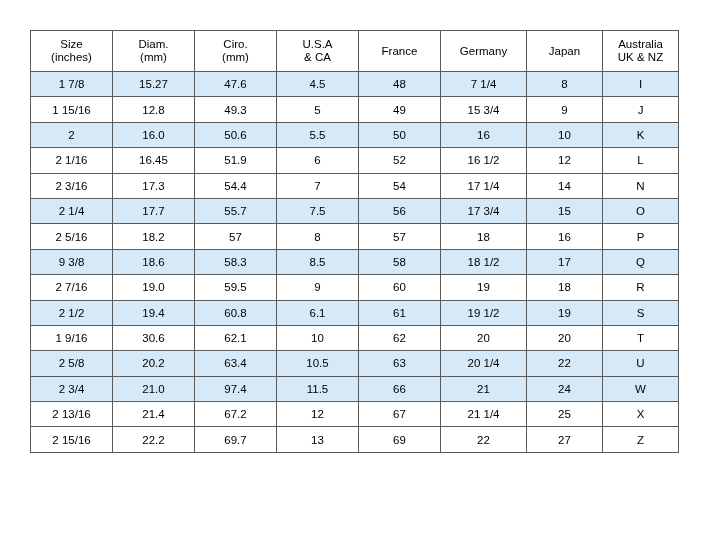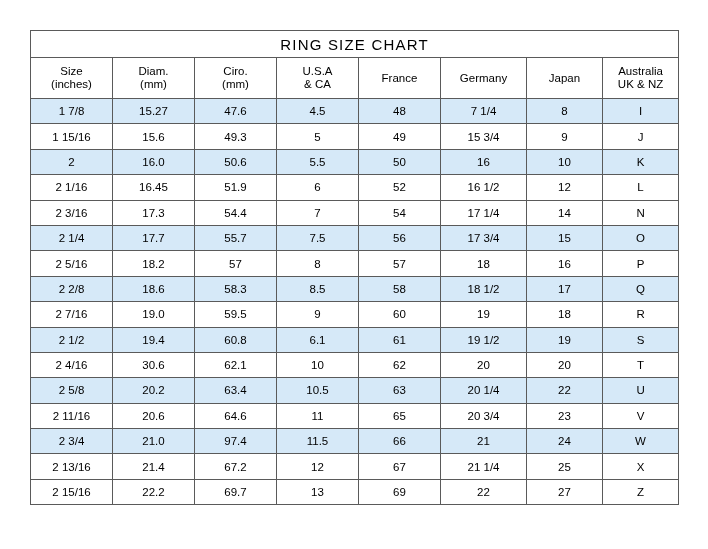--- a/index.html
+++ b/index.html
@@ -91,23 +91,20 @@
           <col class="c1">
           <col class="c2">
           <col class="c3">
         <col class="c4">
           <col class="c5">
           <col class="c6">
           <col class="c7">
       </colgroup>
       <thead>
         <tr>
-          <td class="title-cell" colspan="8">RING  SIZE  CHART</td>
-        </tr>
-        <tr>
           <th class="head-cell">
             <span class="sub">Size</span>
             <span class="sub">(inches)</span>
           </th>
           <th class="head-cell">
             <span class="sub">Diam.</span>
             <span class="sub">(mm)</span>
           </th>
           <th class="head-cell">
             <span class="sub">Ciro.</span>
@@ -138,21 +135,21 @@
             <td>15.27</td>
             <td>47.6</td>
             <td>4.5</td>
             <td>48</td>
             <td>7 1/4</td>
             <td>8</td>
             <td>I</td>
           </tr>
           <tr class="data-row row-plain">
             <td>1 15/16</td>
-            <td>15.6</td>
+            <td>12.8</td>
             <td>49.3</td>
             <td>5</td>
             <td>49</td>
             <td>15 3/4</td>
             <td>9</td>
             <td>J</td>
           </tr>
           <tr class="data-row row-alt">
             <td>2</td>
             <td>16.0</td>
@@ -197,21 +194,21 @@
             <td>2 5/16</td>
             <td>18.2</td>
             <td>57</td>
             <td>8</td>
             <td>57</td>
             <td>18</td>
             <td>16</td>
             <td>P</td>
           </tr>
           <tr class="data-row row-alt">
-            <td>2 2/8</td>
+            <td>9 3/8</td>
             <td>18.6</td>
             <td>58.3</td>
             <td>8.5</td>
             <td>58</td>
             <td>18 1/2</td>
             <td>17</td>
             <td>Q</td>
           </tr>
           <tr class="data-row row-plain">
             <td>2 7/16</td>
@@ -227,49 +224,39 @@
             <td>2 1/2</td>
             <td>19.4</td>
             <td>60.8</td>
             <td>6.1</td>
             <td>61</td>
             <td>19 1/2</td>
             <td>19</td>
             <td>S</td>
           </tr>
           <tr class="data-row row-plain">
-            <td>2 4/16</td>
+            <td>1 9/16</td>
             <td>30.6</td>
             <td>62.1</td>
             <td>10</td>
             <td>62</td>
             <td>20</td>
             <td>20</td>
             <td>T</td>
           </tr>
           <tr class="data-row row-alt">
             <td>2 5/8</td>
             <td>20.2</td>
             <td>63.4</td>
             <td>10.5</td>
             <td>63</td>
             <td>20 1/4</td>
             <td>22</td>
             <td>U</td>
           </tr>
-          <tr class="data-row row-plain">
-            <td>2 11/16</td>
-            <td>20.6</td>
-            <td>64.6</td>
-            <td>11</td>
-            <td>65</td>
-            <td>20 3/4</td>
-            <td>23</td>
-            <td>V</td>
-          </tr>
           <tr class="data-row row-alt">
             <td>2 3/4</td>
             <td>21.0</td>
             <td>97.4</td>
             <td>11.5</td>
             <td>66</td>
             <td>21</td>
             <td>24</td>
             <td>W</td>
           </tr>

